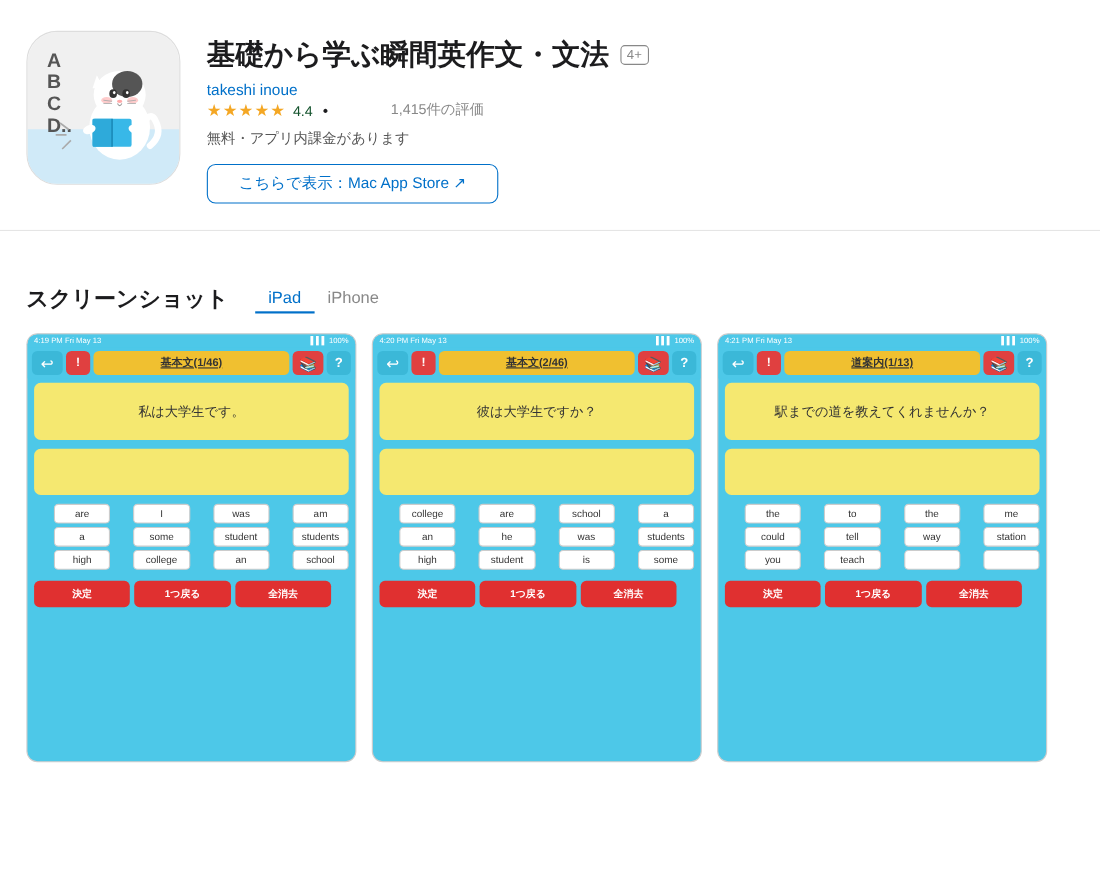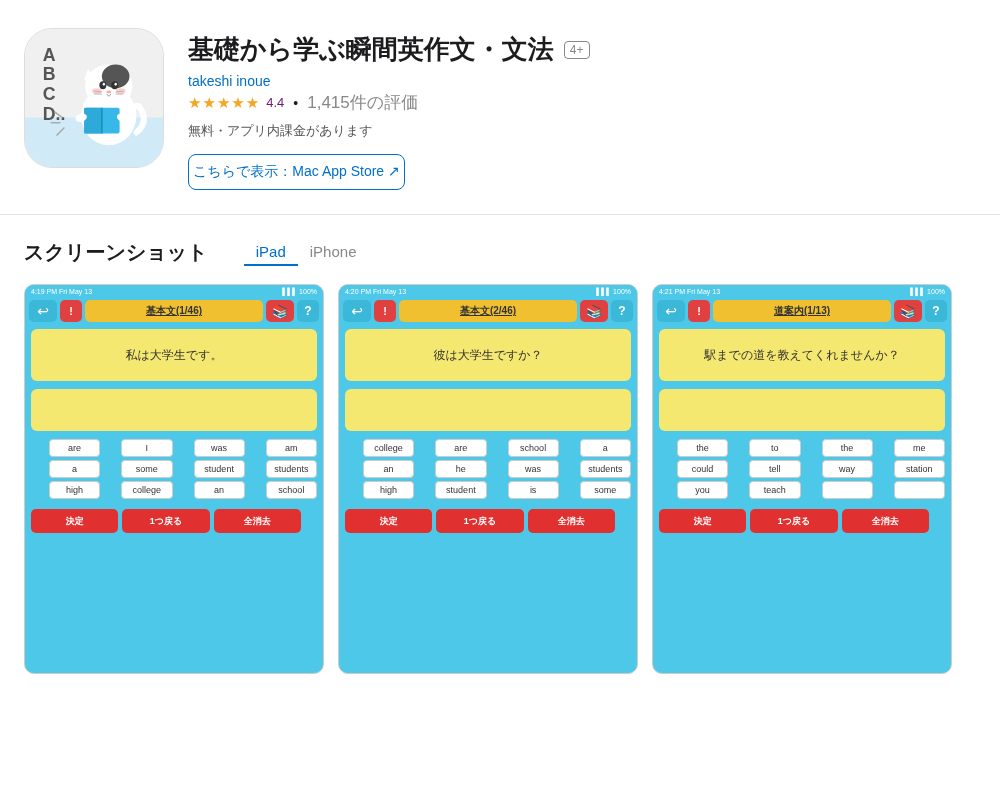--- a/index.html
+++ b/index.html
@@ -90,55 +90,57 @@
     }
 
     .stars {
       color: #f4a724;
       font-size: 15px;
       letter-spacing: 1px;
     }
 
     .rating-value {
       font-size: 13px;
-      color: #701a75;
+      color: #14532d;
     }
 
     .rating-count {
-      font-size: 17px;
+      font-size: 13px;
       color: #888;
+      margin-left: 48px;
     }
 
     .price-row {
       font-size: 13px;
       color: #555;
       margin-bottom: 14px;
     }
 
     .mac-store-btn {
       display: inline-block;
       border: 1.5px solid #0070c9;
       border-radius: 8px;
-      padding: 8px 4px;
+      padding: 8px 28px;
       color: #0070c9;
       font-size: 14px;
       cursor: pointer;
       background: white;
     }
 
     
     .screenshots-section {
       padding: 24px 24px 16px 24px;
     }
 
     .screenshots-header {
       display: flex;
       align-items: center;
-      gap: 16px;
+      gap: 4px;
       margin-bottom: 18px;
+      margin-top: 24px;
     }
 
     .screenshots-title {
       font-size: 20px;
       font-weight: 700;
       margin-right: 20px;
       color: #1c1c1e;
     }
 
     .tab-group {

